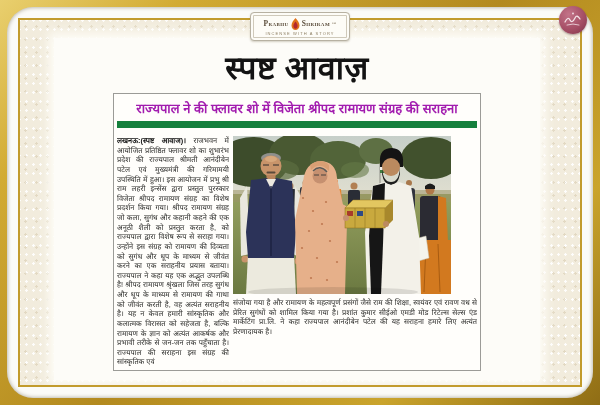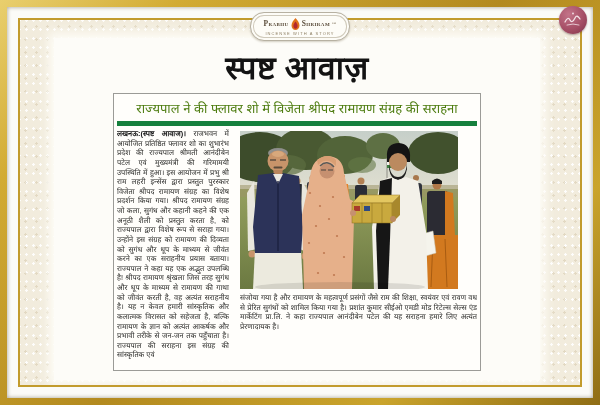--- a/index.html
+++ b/index.html
@@ -1,48 +1,48 @@
 <!DOCTYPE html>
 <html><head>
 <meta charset="utf-8">
 <style>
   html,body{margin:0;padding:0;}
   body{width:600px;height:405px;font-family:"Liberation Sans",sans-serif;}
   .stage{position:relative;width:600px;height:405px;box-sizing:border-box;
     background:linear-gradient(135deg,#e9cf6e 0%,#d2ab33 18%,#b38a1f 50%,#caa42c 78%,#8f6d15 100%);
     padding:7px;}
   .mat{width:100%;height:100%;box-sizing:border-box;background:#fbfbf8;
-    box-shadow:inset 0 0 4px rgba(60,45,10,.45);padding:11px;}
+    box-shadow:inset 0 0 4px rgba(60,45,10,.45);padding:11px;border-radius:26px;}
   .goldline{width:100%;height:100%;box-sizing:border-box;border:2px solid #c29b2c;
     position:relative;overflow:hidden;
     background-color:#f2ecdd;
     background-image:radial-gradient(rgba(186,168,128,.28) 1px,transparent 1.3px),
                      radial-gradient(rgba(255,255,255,.9) 1px,transparent 1.3px);
     background-size:11px 13px,7px 9px;background-position:0 0,3px 5px;}
   .clip{position:absolute;left:34px;top:18px;width:486px;height:342px;background:#fdfcf8;
     box-shadow:0 0 10px 6px rgba(253,252,247,.95);}
   .masthead{margin-top:11px;text-align:center;font-size:32px;line-height:38px;font-weight:800;
     color:#131313;letter-spacing:.5px;font-family:"Liberation Serif",serif;}
   .article{width:368px;height:278px;margin:6px auto 0;box-sizing:border-box;
     border:1px solid #9b9b97;background:#fffefb;padding:3px;}
   .headline{height:22px;display:flex;align-items:center;justify-content:center;
-    font-size:13px;font-weight:400;color:#4d7c0f;white-space:nowrap;overflow:hidden;
-    border-bottom:5px solid #15803d;padding-bottom:2px;}
-  .bodyrow{display:flex;gap:11px;margin-top:3px;align-items:flex-end;}
+    font-size:13px;font-weight:700;color:#a21caf;white-space:nowrap;overflow:hidden;
+    border-bottom:7px solid #15803d;padding-bottom:2px;}
+  .bodyrow{display:flex;gap:4px;margin-top:8px;}
   .col1{width:112px;height:246px;overflow:hidden;font-size:7.4px;line-height:1.3;
     text-align:justify;color:#2a2a28;margin:0;}
   .col1 .lead{font-weight:700;color:#111;}
   .rightwrap{flex:1;min-width:0;}
   .photo{width:218px;height:158px;overflow:hidden;background:#cfd6cf;}
   .undercols{display:flex;gap:5px;margin-top:4px;}
   .ucol{flex:1;height:82px;overflow:hidden;font-size:7.4px;line-height:1.3;
     text-align:justify;color:#2a2a28;margin:0;}
   
   .capsule{position:absolute;left:50%;transform:translateX(-50%);top:12px;width:98px;height:27px;
-    background:#fdfcf7;border:1px solid #b7b1a2;border-radius:14px;
+    background:#fdfcf7;border:1px solid #b7b1a2;border-radius:4px;
     box-shadow:inset 0 0 0 2px #fdfcf7,inset 0 0 0 3px #cfc9ba,0 1px 2px rgba(90,75,40,.25);
     display:flex;flex-direction:column;align-items:center;justify-content:center;z-index:5;}
   .brandrow{display:flex;align-items:center;gap:2px;font-family:"Liberation Serif",serif;
     font-size:7.5px;font-weight:700;letter-spacing:.4px;color:#584a38;font-variant:small-caps;}
   .brandrow .tm{font-size:4px;vertical-align:super;color:#8a7c66;}
   .tagline{font-size:4px;letter-spacing:1.1px;color:#8d7e62;margin-top:1px;}
   
   .seal{position:absolute;top:6px;right:13px;width:28px;height:28px;border-radius:50%;
     background:radial-gradient(circle at 35% 30%,#c37489,#a64f66 55%,#7e3248 100%);
     box-shadow:0 1px 2px rgba(60,20,30,.4);z-index:6;display:flex;align-items:center;justify-content:center;}

